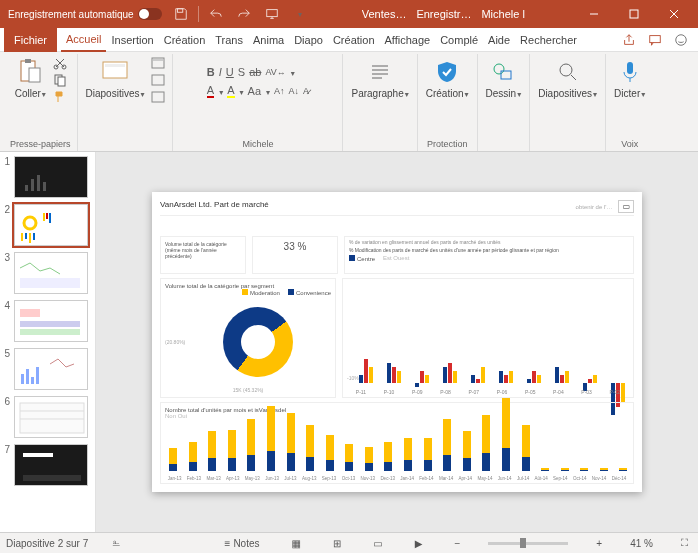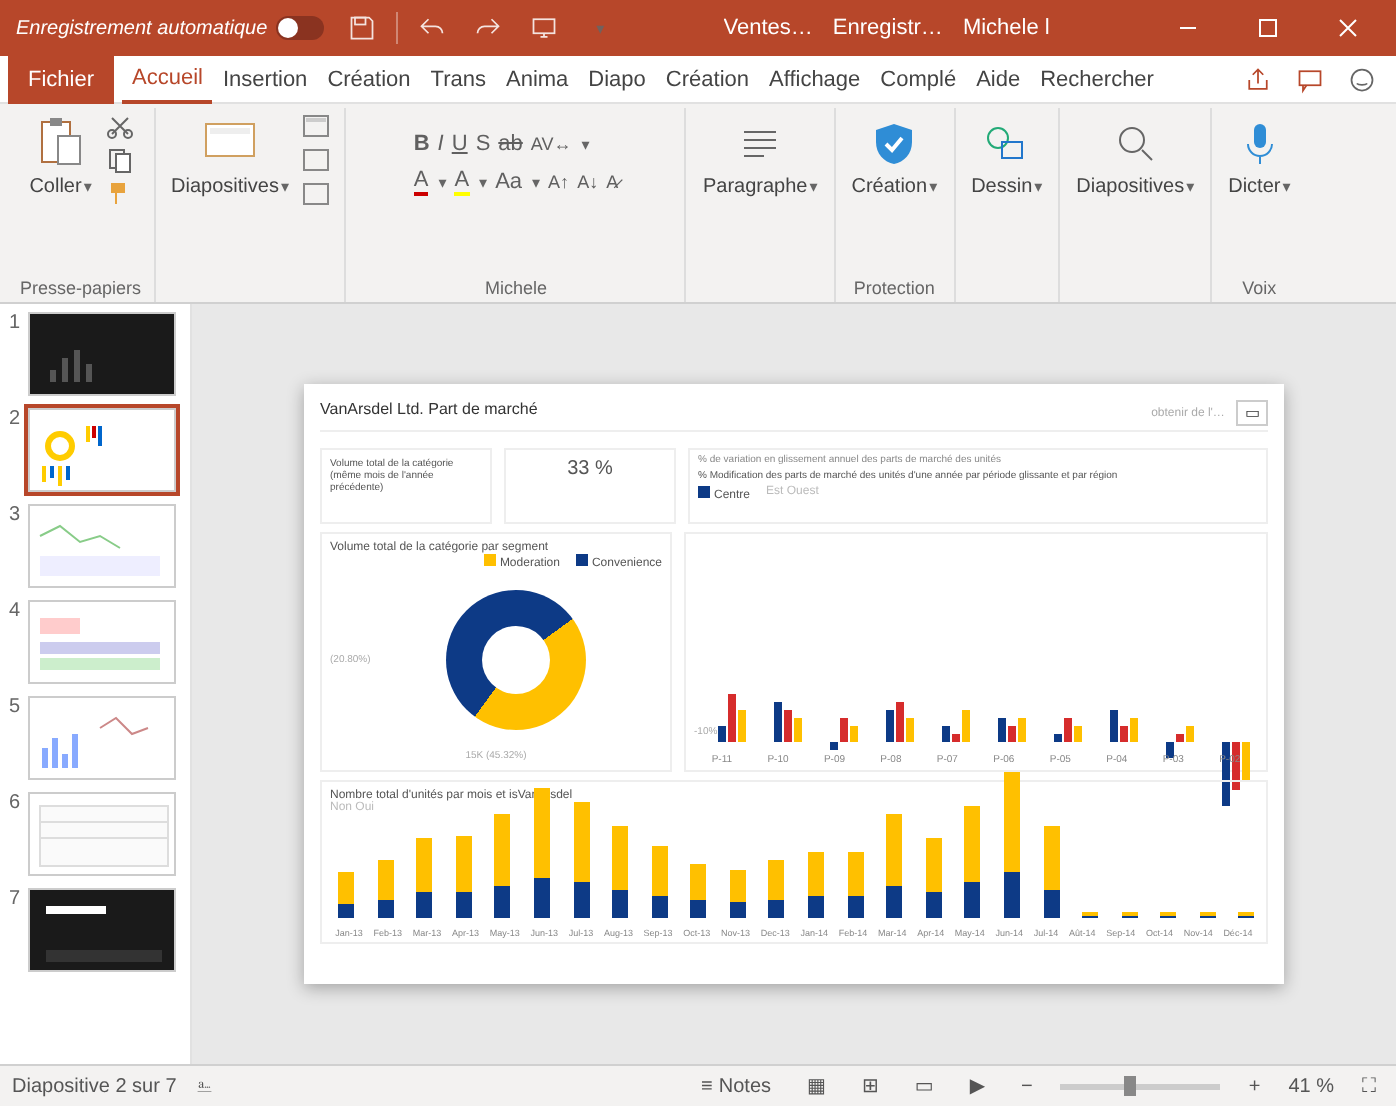--- a/index.html
+++ b/index.html
@@ -1,21 +1,21 @@
 <!DOCTYPE html>
 <html><head>
 <meta charset="utf-8">
 <style>
 * { box-sizing: border-box; margin: 0; padding: 0; font-family: "Segoe UI", sans-serif; }
 body { width: 698px; height: 553px; background: #fff; overflow: hidden; font-size: 11px; color: #444; }
 
 
 .titlebar { height: 28px; background: #B7472A; display: flex; align-items: center; padding: 0 4px; color: #fff; }
 .titlebar .left { display: flex; align-items: center; gap: 2px; }
-.titlebar .autosave { display: flex; align-items: center; gap: 4px; font-size: 10px; padding: 0 4px; font-style: italic; }
+.titlebar .autosave { display: flex; align-items: center; gap: 4px; font-size: 10px; padding: 0 4px; }
 .titlebar .toggle { width: 24px; height: 12px; background: #8a3320; border-radius: 6px; position: relative; }
 .titlebar .toggle::after { content: ""; width: 10px; height: 10px; background: #fff; border-radius: 50%; position: absolute; top: 1px; left: 1px; }
 .tb-btn { width: 26px; height: 26px; display: flex; align-items: center; justify-content: center; opacity: .85; }
 .tb-btn svg { width: 14px; height: 14px; fill: #fff; }
 .tb-sep { width: 1px; height: 16px; background: rgba(255,255,255,.35); margin: 0 2px; }
 .titlebar .center { flex: 1; display: flex; align-items: center; justify-content: center; gap: 10px; font-size: 11px; }
 .titlebar .center span { color: #fff; white-space: nowrap; overflow: hidden; text-overflow: ellipsis; max-width: 60px; }
 .titlebar .center .user { max-width: 70px; font-weight: 400; }
 .titlebar .right { display: flex; }
 .win-btn { width: 40px; height: 28px; display: flex; align-items: center; justify-content: center; }
@@ -50,39 +50,39 @@
 .thumbs { width: 96px; background: #fff; border-right: 1px solid #e1e1e1; overflow: hidden; padding: 4px 2px; }
 .thumb-row { display: flex; align-items: flex-start; gap: 4px; margin-bottom: 6px; }
 .thumb-num { width: 8px; font-size: 10px; color: #666; text-align: right; }
 .thumb { width: 74px; height: 42px; background: #fff; border: 1px solid #ccc; position: relative; overflow: hidden; }
 .thumb.sel { outline: 2px solid #B7472A; }
 .thumb.dark { background: #1a1a1a; }
 
 .canvas-area { flex: 1; background: #e8e8e8; display: flex; align-items: center; justify-content: center; position: relative; }
 .slide { width: 490px; height: 300px; background: #fff; box-shadow: 0 2px 8px rgba(0,0,0,.3); padding: 8px; font-size: 7px; color: #555; position: relative; }
 .slide-title { font-size: 8px; color: #333; padding-bottom: 2px; border-bottom: 1px solid #eee; display:flex; justify-content:space-between;}
-.slide-top { display: flex; height: 38px; gap: 6px; margin-top: 8px; }
+.slide-top { display: flex; height: 38px; gap: 6px; margin-top: 20px; }
 .kpi-box { border: 1px solid #eee; width: 86px; padding: 4px; }
 .kpi-val { font-size: 10px; text-align: center; }
 .var-box { flex: 1; border: 1px solid #eee; padding: 2px 4px; position: relative; }
 .mid-row { display: flex; gap: 6px; margin-top: 4px; height: 120px; }
 .donut-box { width: 176px; border: 1px solid #eee; padding: 4px; display:flex; flex-direction:column; }
 .bars-box { flex: 1; border: 1px solid #eee; padding: 4px; position: relative; }
 .bottom-box { border: 1px solid #eee; margin-top: 4px; height: 82px; padding: 4px; position: relative; }
 .legend { display:flex; gap:8px; font-size:6px; }
 .legend .sw { width:6px; height:6px; display:inline-block; margin-right:2px; }
 .donut { width: 70px; height: 70px; border-radius: 50%; background: conic-gradient(#0d3a86 0 15%, #ffc000 15% 60%, #0d3a86 60% 100%); margin: 6px auto; position: relative; }
 .donut::after { content: ""; position: absolute; inset: 18px; background: #fff; border-radius: 50%; }
 .bar-plot { position: absolute; left: 4px; right: 4px; bottom: 14px; top: 18px; }
 .bar-group { position: absolute; bottom: 0; display: flex; gap: 1px; align-items: flex-end; }
 .bar { width: 4px; }
 .xlabels { position: absolute; left: 4px; right: 4px; bottom: 2px; display: flex; font-size: 5px; color: #888; justify-content: space-around; }
 
 
-.status { height: 21px; background: #f3f2f1; border-top: 1px solid #d0d0d0; display: flex; align-items: center; padding: 0 6px; font-size: 10px; color: #555; gap: 10px; }
+.status { height: 21px; background: #f3f2f1; border-top: 1px solid #d0d0d0; display: flex; align-items: center; padding: 0 6px; font-size: 10px; color: #555; gap: 24px; }
 .status .spacer { flex: 1; }
 .status .sb-btn { padding: 0 4px; display: flex; align-items: center; gap: 3px; }
 .zoom-slider { width: 80px; height: 3px; background: #ccc; position: relative; }
 .zoom-slider::after { content: ""; width: 6px; height: 10px; background: #888; position: absolute; left: 32px; top: -4px; }
 </style>
 </head>
 <body>
 
 <div class="titlebar">
   <div class="left">

